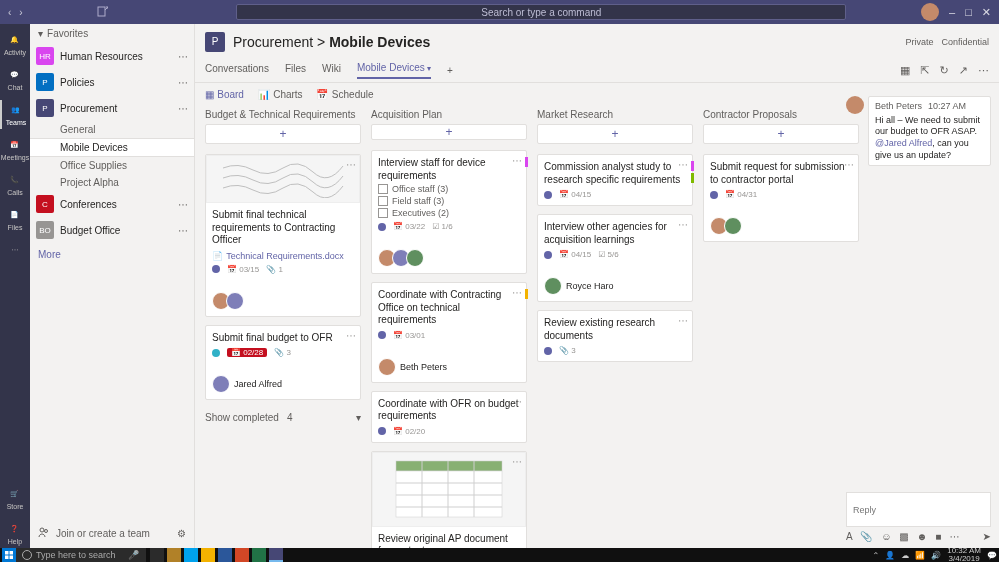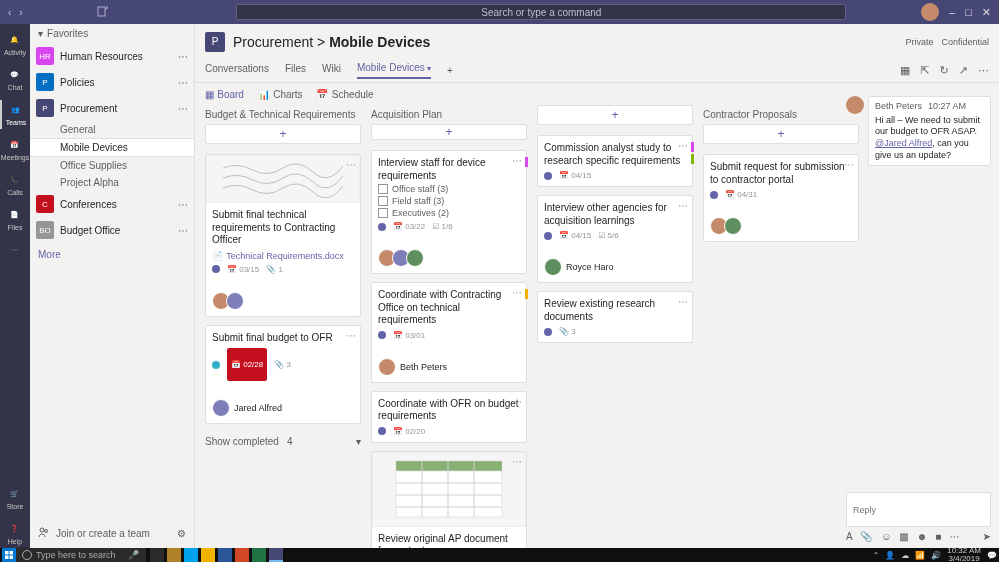--- a/index.html
+++ b/index.html
@@ -52,42 +52,42 @@
 .col{width:156px;display:flex;flex-direction:column;}
 .col.cut{width:10px;}
 .col-head{font-size:10px;color:#605e5c;padding:4px 0;}
 .addcard{height:20px;border:1px solid #e1dfdd;background:#fff;border-radius:2px;display:flex;align-items:center;justify-content:center;color:#6264a7;font-size:12px;margin-bottom:10px;cursor:pointer;}
 .card{background:#fff;border:1px solid #e1dfdd;border-radius:2px;padding:6px;margin-bottom:8px;position:relative;font-size:10px;color:#252423;}
 .card .thumb{height:48px;background:#f5f5f5;border:1px solid #eee;margin:-6px -6px 6px -6px;display:flex;align-items:center;justify-content:center;}
 .card .thumb.tall{height:75px;}
 .card .title{line-height:1.25;}
 .card .attach{display:flex;align-items:center;gap:3px;color:#6264a7;font-size:9px;margin-top:4px;}
 .card .meta{display:flex;align-items:center;gap:7px;font-size:8px;color:#979593;margin-top:4px;}
-.pill{background:#c40f1f;color:#fff;border-radius:2px;padding:12px 4px;font-size:8px;}
+.pill{background:#c40f1f;color:#fff;border-radius:2px;padding:0 4px;font-size:8px;}
 .circle{width:8px;height:8px;border-radius:50%;background:#6264a7;}
 .circle.alt{background:#30b1c7;}
 .card .avs{display:flex;gap:-4px;margin-top:18px;}
 .av{width:18px;height:18px;border-radius:50%;background:#c48a6a;border:1px solid #fff;margin-right:-4px;}
 .av.b{background:#7e7eb8;}
 .av.c{background:#5f8f5f;}
 .card .dots{position:absolute;top:4px;right:4px;color:#979593;font-size:10px;}
 .check{display:flex;align-items:center;gap:4px;margin:2px 0;font-size:9px;color:#605e5c;}
 .check .box{width:10px;height:10px;border:1px solid #979593;}
 .showcomp{display:flex;align-items:center;font-size:10px;color:#605e5c;padding:4px 0;}
 .showcomp .num{margin-left:8px;}
 .showcomp .chev{margin-left:auto;}
 .color-tag{position:absolute;right:-2px;top:6px;width:3px;height:10px;}
 
 .chat{position:absolute;top:72px;right:8px;width:145px;display:flex;gap:8px;}
 .msg{display:flex;gap:4px;}
 .msg .mav{width:18px;height:18px;border-radius:50%;background:#c48a6a;flex-shrink:0;position:relative;}
 .msg .bubble{background:#fff;border:1px solid #e1dfdd;border-radius:2px;padding:4px 6px;font-size:9px;color:#252423;line-height:1.3;}
 .msg .bubble .who{color:#605e5c;margin-bottom:2px;}
 .msg .bubble .who .time{margin-left:6px;}
-.mention{color:#6264a7;text-decoration:underline;}
+.mention{color:#6264a7;}
 .reply{position:absolute;bottom:6px;right:8px;width:145px;}
 .reply input{width:100%;height:35px;border:1px solid #e1dfdd;padding:0 6px;font-size:9px;color:#605e5c;}
 .reply .tools{display:flex;gap:8px;margin-top:4px;color:#605e5c;font-size:10px;}
 .reply .tools .send{margin-left:auto;}
 
 .taskbar{height:14px;background:#101010;display:flex;align-items:center;color:#fff;font-size:9px;padding:0 2px;}
 .taskbar .start{width:14px;height:14px;background:#0078d4;display:flex;align-items:center;justify-content:center;}
 .taskbar .search{display:flex;align-items:center;background:#2b2b2b;height:14px;padding:0 6px;gap:4px;width:130px;color:#aaa;}
 .taskbar .circ{width:10px;height:10px;border:1px solid #aaa;border-radius:50%;}
 .taskbar .mic{margin-left:auto;}
@@ -365,20 +365,21 @@
             </div>
             <div class="title">Review original AP document for context</div>
             <div class="attach">
               <span>📄</span>
               <span>Acquisition Plan 2009.docx</span>
             </div>
             <span class="dots">⋯</span>
           </div>
         </div>
         <div class="col">
+          <div class="col-head">Market Research</div>
           <div class="addcard">+</div>
           <div class="card">
             <div class="title">Commission analyst study to research specific requirements</div>
             <div class="meta">
               <span class="circle"></span>
               <span>📅 04/15</span>
             </div>
             <span class="dots">⋯</span>
             <span class="color-tag" style="background:#d946ef"></span>
             <span class="color-tag" style="background:#7fba00;top:18px;"></span>

